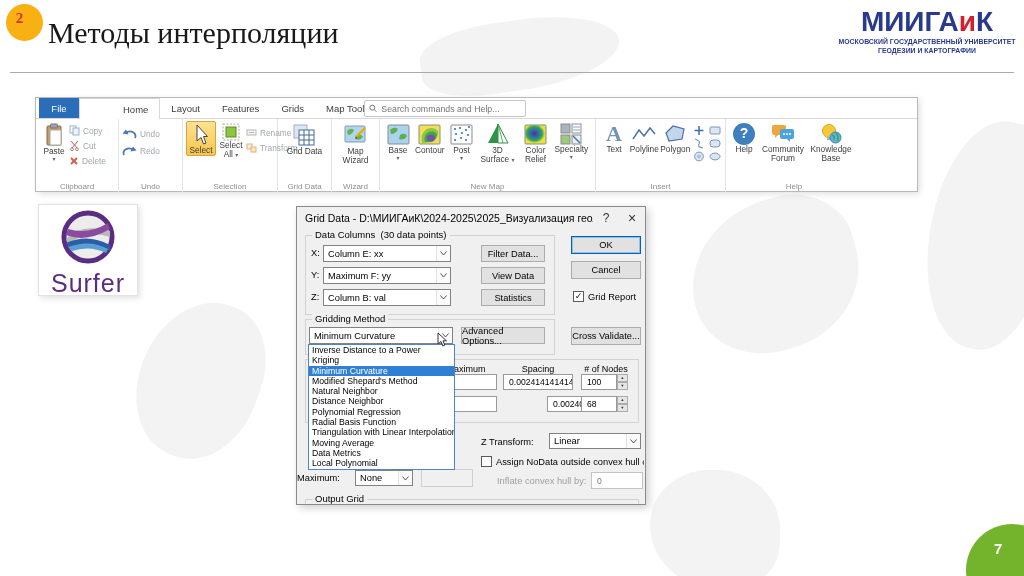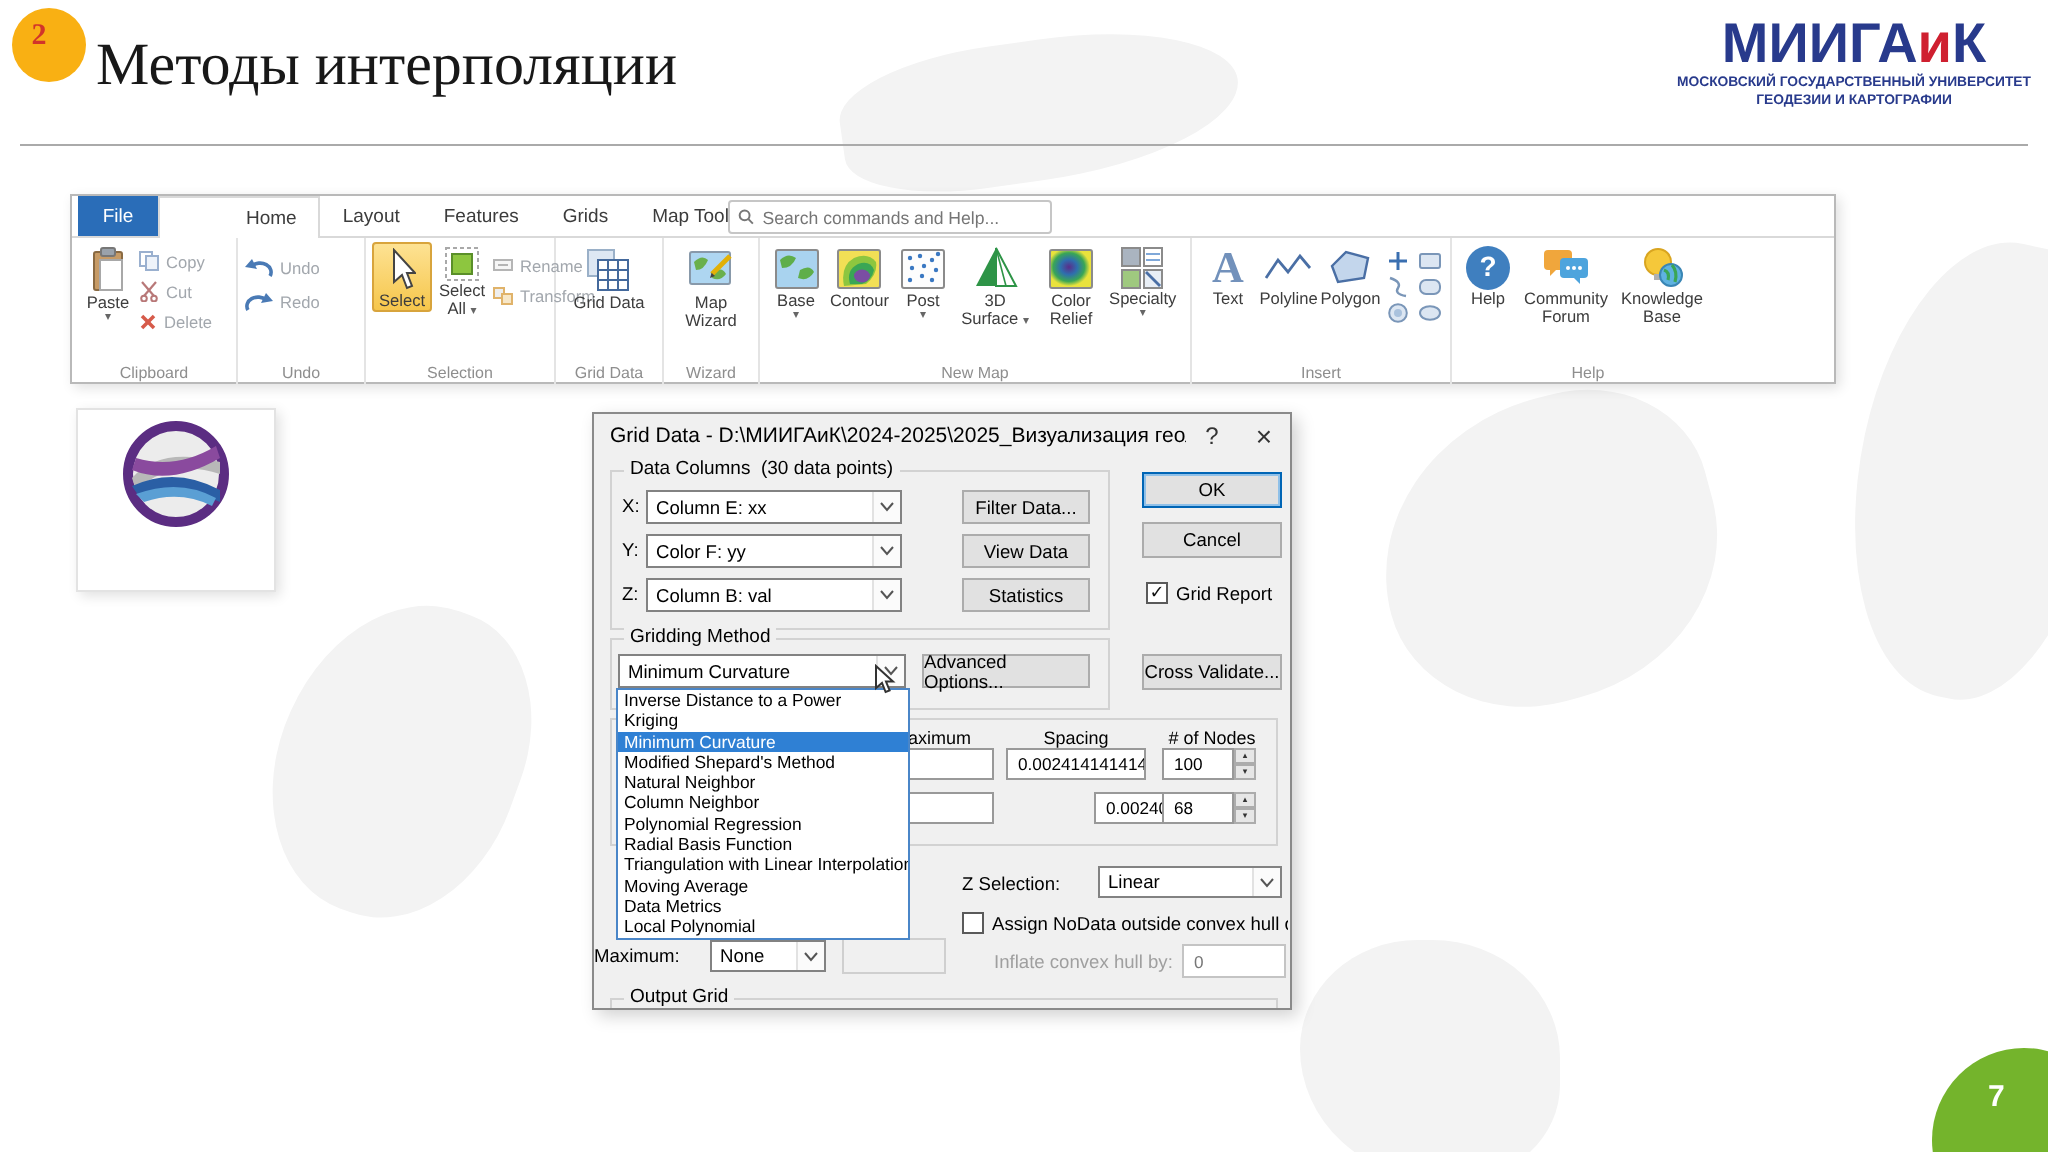--- a/index.html
+++ b/index.html
@@ -404,20 +404,21 @@
   </div>
 
   <div class="surfer">
     <svg width="64" height="58" viewBox="0 0 64 58" style="margin-top:4px">
       <circle cx="32" cy="28" r="24" fill="#ececec" stroke="#5b2d82" stroke-width="5"></circle>
       <path d="M10 30 Q24 14 54 22 L54 28 Q30 20 12 36 Z" fill="#b8b8b8"></path>
       <path d="M10 26 Q30 34 54 20 L52 14 Q32 26 12 20 Z" fill="#8a4a9e"></path>
       <path d="M10 34 Q32 24 54 36 L54 42 Q34 32 14 40 Z" fill="#2a5fa5"></path>
       <path d="M12 38 Q34 30 52 40 L50 44 Q34 36 16 42 Z" fill="#5a9fd4"></path>
     </svg>
+    <div class="surfer-word">Surfer</div>
   </div>
 
   <div class="dlg">
     <div class="dlg-title">
       <span class="cap">Grid Data - D:\МИИГАиК\2024-2025\2025_Визуализация геол...</span>
       <span class="tbtn">?</span>
       <span class="tbtn" style="font-size:14px">×</span>
     </div>
 
     <div class="gbox" style="left:8px;top:28px;width:250px;height:80px;">
@@ -427,21 +428,21 @@
     <div class="combo" style="left:26px;top:38px;width:128px;height:17px;">
       <span>Column E:  xx</span>
       <span class="carr">
           <svg width="7" height="5" viewBox="0 0 7 5">
             <polyline points="0.5,0.5 3.5,4 6.5,0.5" fill="none" stroke="#555"></polyline>
           </svg>
         </span>
     </div>
     <div class="lbl" style="left:14px;top:63px;">Y:</div>
     <div class="combo" style="left:26px;top:60px;width:128px;height:17px;">
-      <span>Color F:  yy</span>
+      <span>Maximum F:  yy</span>
       <span class="carr">
           <svg width="7" height="5" viewBox="0 0 7 5">
             <polyline points="0.5,0.5 3.5,4 6.5,0.5" fill="none" stroke="#555"></polyline>
           </svg>
         </span>
     </div>
     <div class="lbl" style="left:14px;top:85px;">Z:</div>
     <div class="combo" style="left:26px;top:82px;width:128px;height:17px;">
       <span>Column B:  val</span>
       <span class="carr">
@@ -490,21 +491,21 @@
         <div>▾</div>
       </div>
     <div class="field" style="left:136px;top:189px;width:64px;height:16px;">629</div>
     <div class="field" style="left:206px;top:189px;width:70px;height:16px;margin-left:44px;">0.002407014925</div>
     <div class="field" style="left:284px;top:189px;width:36px;height:16px;">68</div>
     <div class="spin" style="left:320px;top:189px;height:16px;">
         <div>▴</div>
         <div>▾</div>
       </div>
 
-    <div class="lbl" style="left:184px;top:230px;">Z Selection:</div>
+    <div class="lbl" style="left:184px;top:230px;">Z Transform:</div>
     <div class="combo" style="left:252px;top:226px;width:92px;height:16px;">
       <span>Linear</span>
       <span class="carr">
           <svg width="7" height="5" viewBox="0 0 7 5">
             <polyline points="0.5,0.5 3.5,4 6.5,0.5" fill="none" stroke="#555"></polyline>
           </svg>
         </span>
     </div>
     <div class="cb" style="left:184px;top:249px;"></div>
     <div class="lbl" style="left:199px;top:250px;width:148px;overflow:hidden;">Assign NoData outside convex hull of data</div>
@@ -524,21 +525,21 @@
     <div class="gbox" style="left:8px;top:292px;width:334px;height:30px;">
       <span class="glabel">Output Grid</span>
     </div>
 
     <div class="dd">
       <div>Inverse Distance to a Power</div>
       <div>Kriging</div>
       <div class="sel">Minimum Curvature</div>
       <div>Modified Shepard's Method</div>
       <div>Natural Neighbor</div>
-      <div>Column Neighbor</div>
+      <div>Distance Neighbor</div>
       <div>Polynomial Regression</div>
       <div>Radial Basis Function</div>
       <div>Triangulation with Linear Interpolation</div>
       <div>Moving Average</div>
       <div>Data Metrics</div>
       <div>Local Polynomial</div>
     </div>
   </div>
 
   <div class="page-circle">

